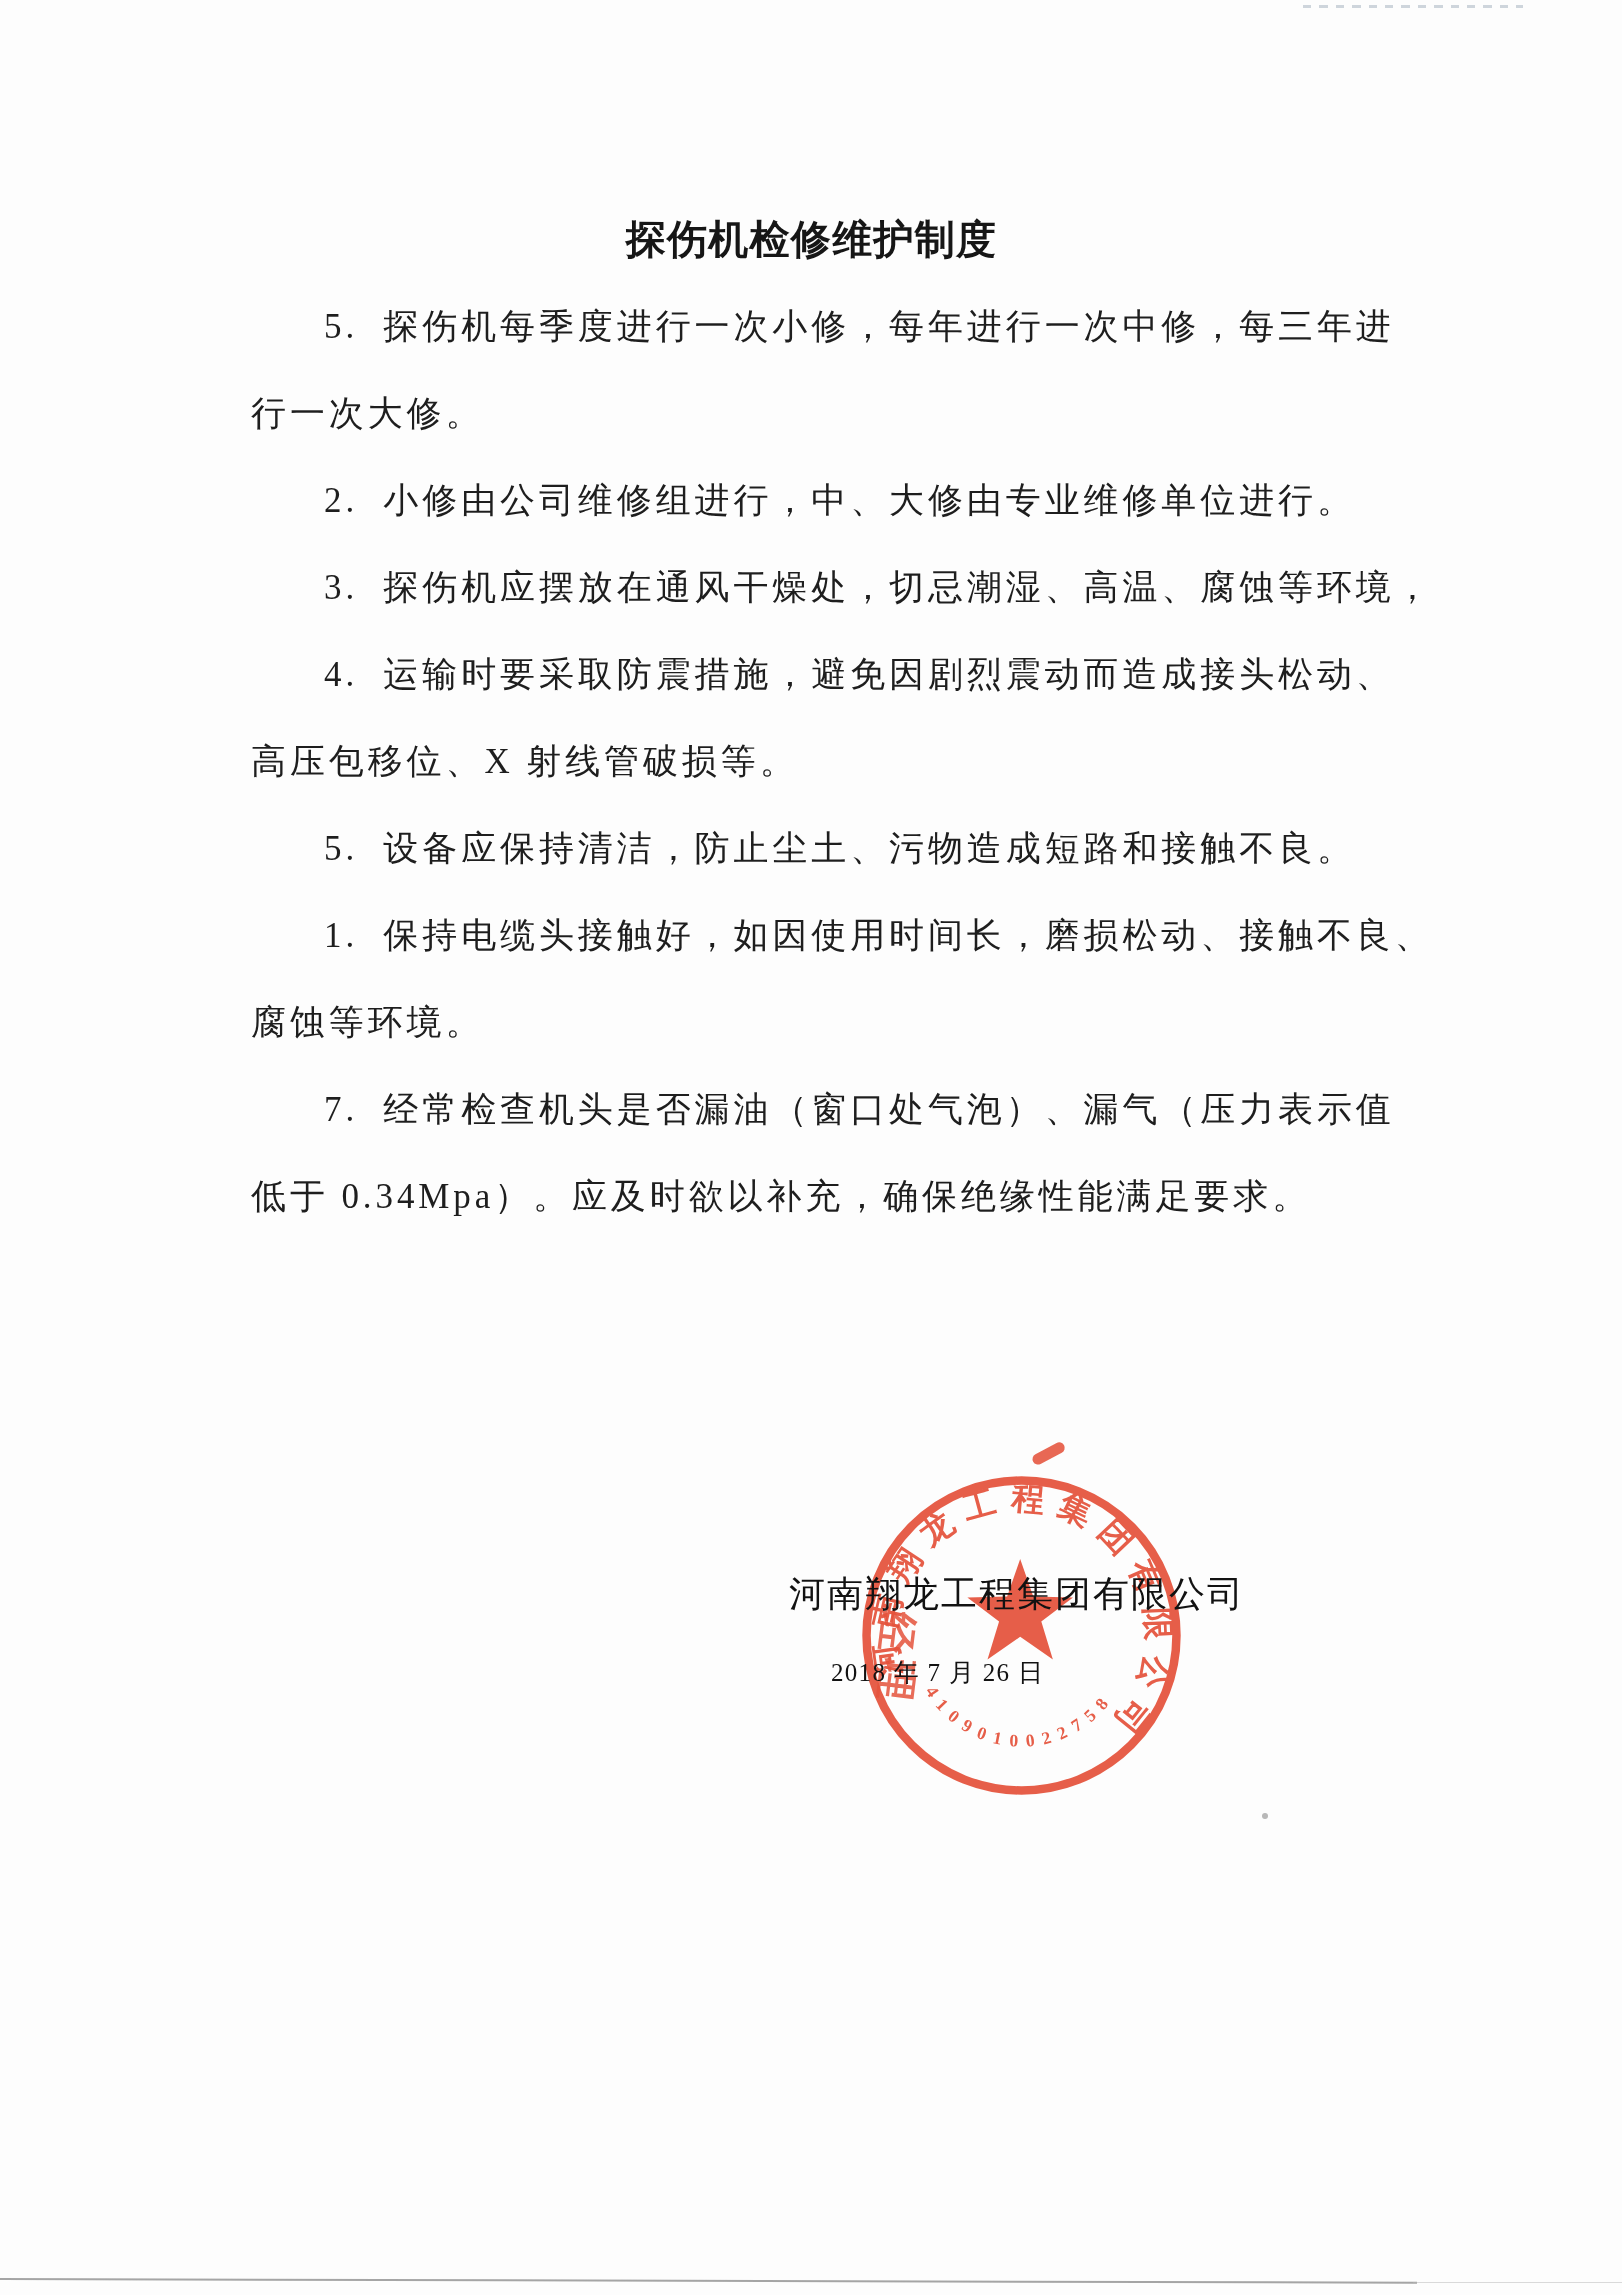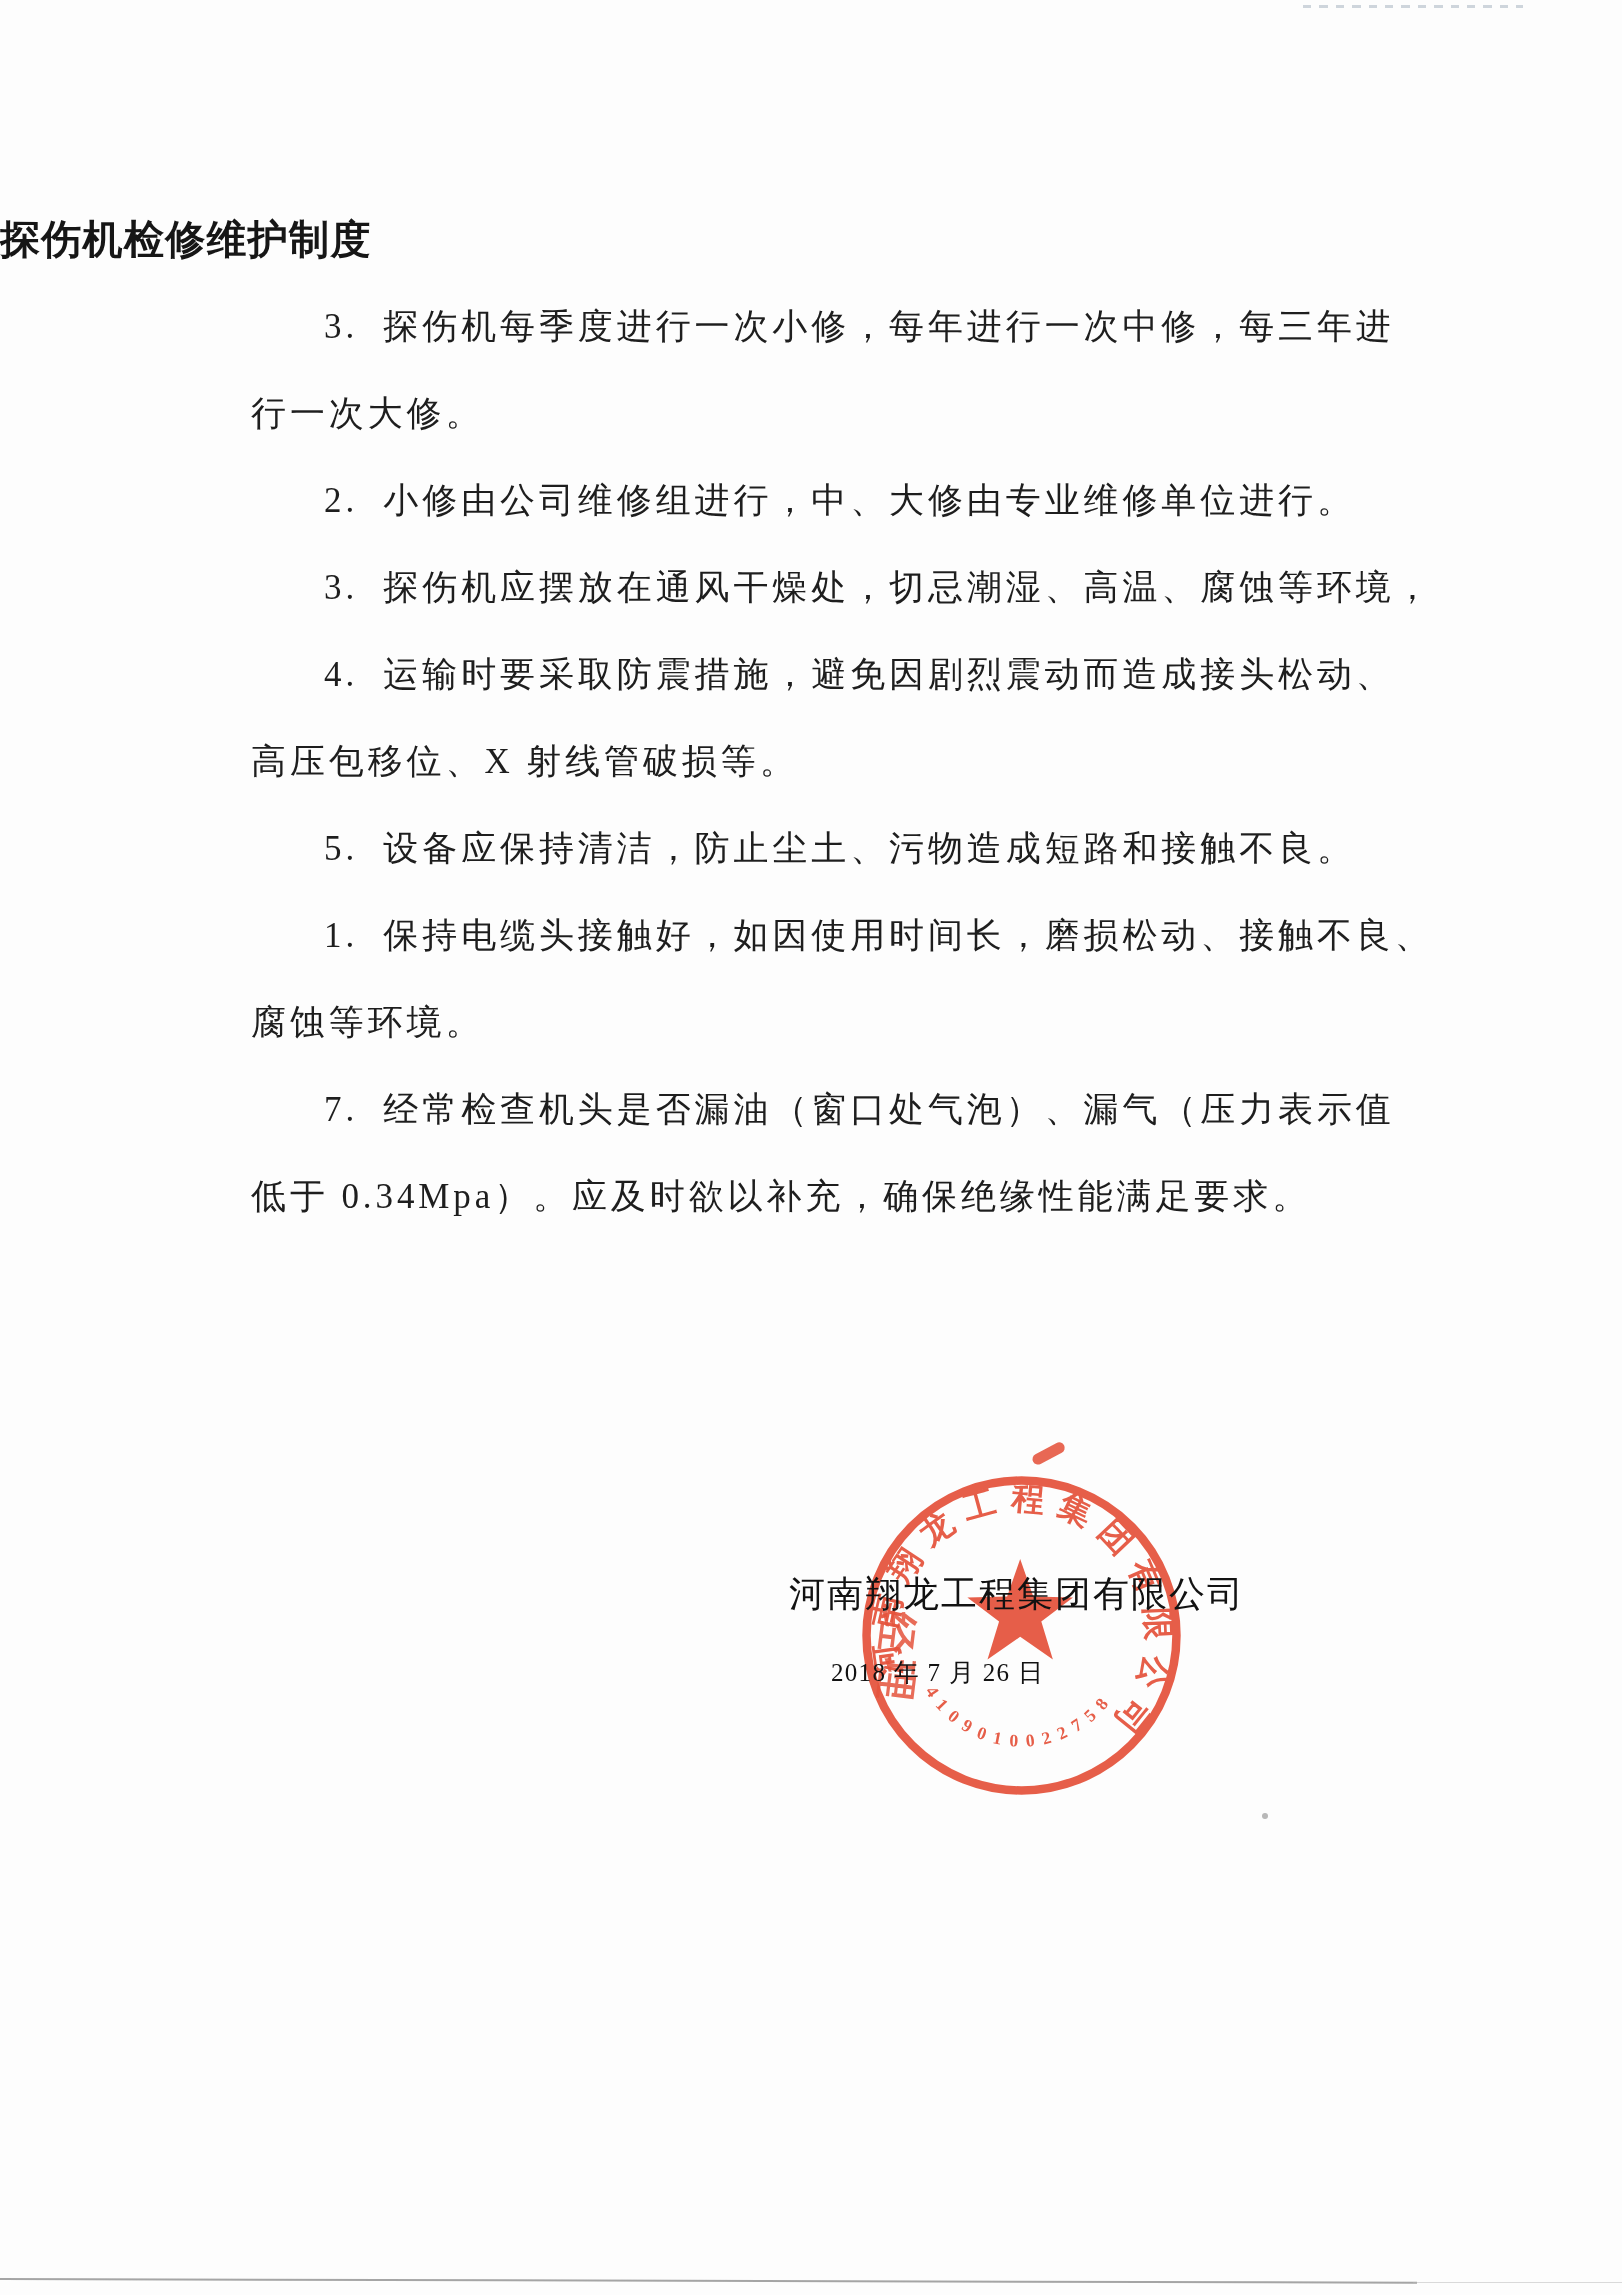--- a/index.html
+++ b/index.html
@@ -4,21 +4,21 @@
 <style>
   html,body { margin:0; padding:0; background:#e9e9e9; }
   .page {
     position:relative; width:1623px; height:2295px;
     background:#fdfdfd; overflow:hidden;
     font-family:"Liberation Serif","DejaVu Serif",serif;
     color:#1e1e1e;
   }
   .title {
     position:absolute; top:212px; left:0; width:1623px;
-    text-align:left; font-size:40px; font-weight:700; letter-spacing:1.3px;
+    text-align:center; font-size:40px; font-weight:700; letter-spacing:1.3px;
     color:#161616;
   }
   .body-text {
     position:absolute; left:251px; top:283px; width:1152px;
     font-size:35px; letter-spacing:3.9px;
   }
   .doc-line { height:87px; line-height:87px; white-space:pre; }
   .doc-line.indent { padding-left:73px; }
   .company-line {
     position:absolute; left:789px; top:1570px;
@@ -60,21 +60,21 @@
   }
 </style>
 </head>
 <body>
 
 <div class="page">
 
   <div class="title">探伤机检修维护制度</div>
 
   <div class="body-text">
-    <div class="doc-line indent">3.  探伤机每季度进行一次小修，每年进行一次中修，每三年进</div>
+    <div class="doc-line indent">5.  探伤机每季度进行一次小修，每年进行一次中修，每三年进</div>
     <div class="doc-line">行一次大修。</div>
     <div class="doc-line indent">2.  小修由公司维修组进行，中、大修由专业维修单位进行。</div>
     <div class="doc-line indent">3.  探伤机应摆放在通风干燥处，切忌潮湿、高温、腐蚀等环境，</div>
     <div class="doc-line indent">4.  运输时要采取防震措施，避免因剧烈震动而造成接头松动、</div>
     <div class="doc-line">高压包移位、X 射线管破损等。</div>
     <div class="doc-line indent">5.  设备应保持清洁，防止尘土、污物造成短路和接触不良。</div>
     <div class="doc-line indent">1.  保持电缆头接触好，如因使用时间长，磨损松动、接触不良、</div>
     <div class="doc-line">腐蚀等环境。</div>
     <div class="doc-line indent">7.  经常检查机头是否漏油（窗口处气泡）、漏气（压力表示值</div>
     <div class="doc-line">低于 0.34Mpa）。应及时欲以补充，确保绝缘性能满足要求。</div>

